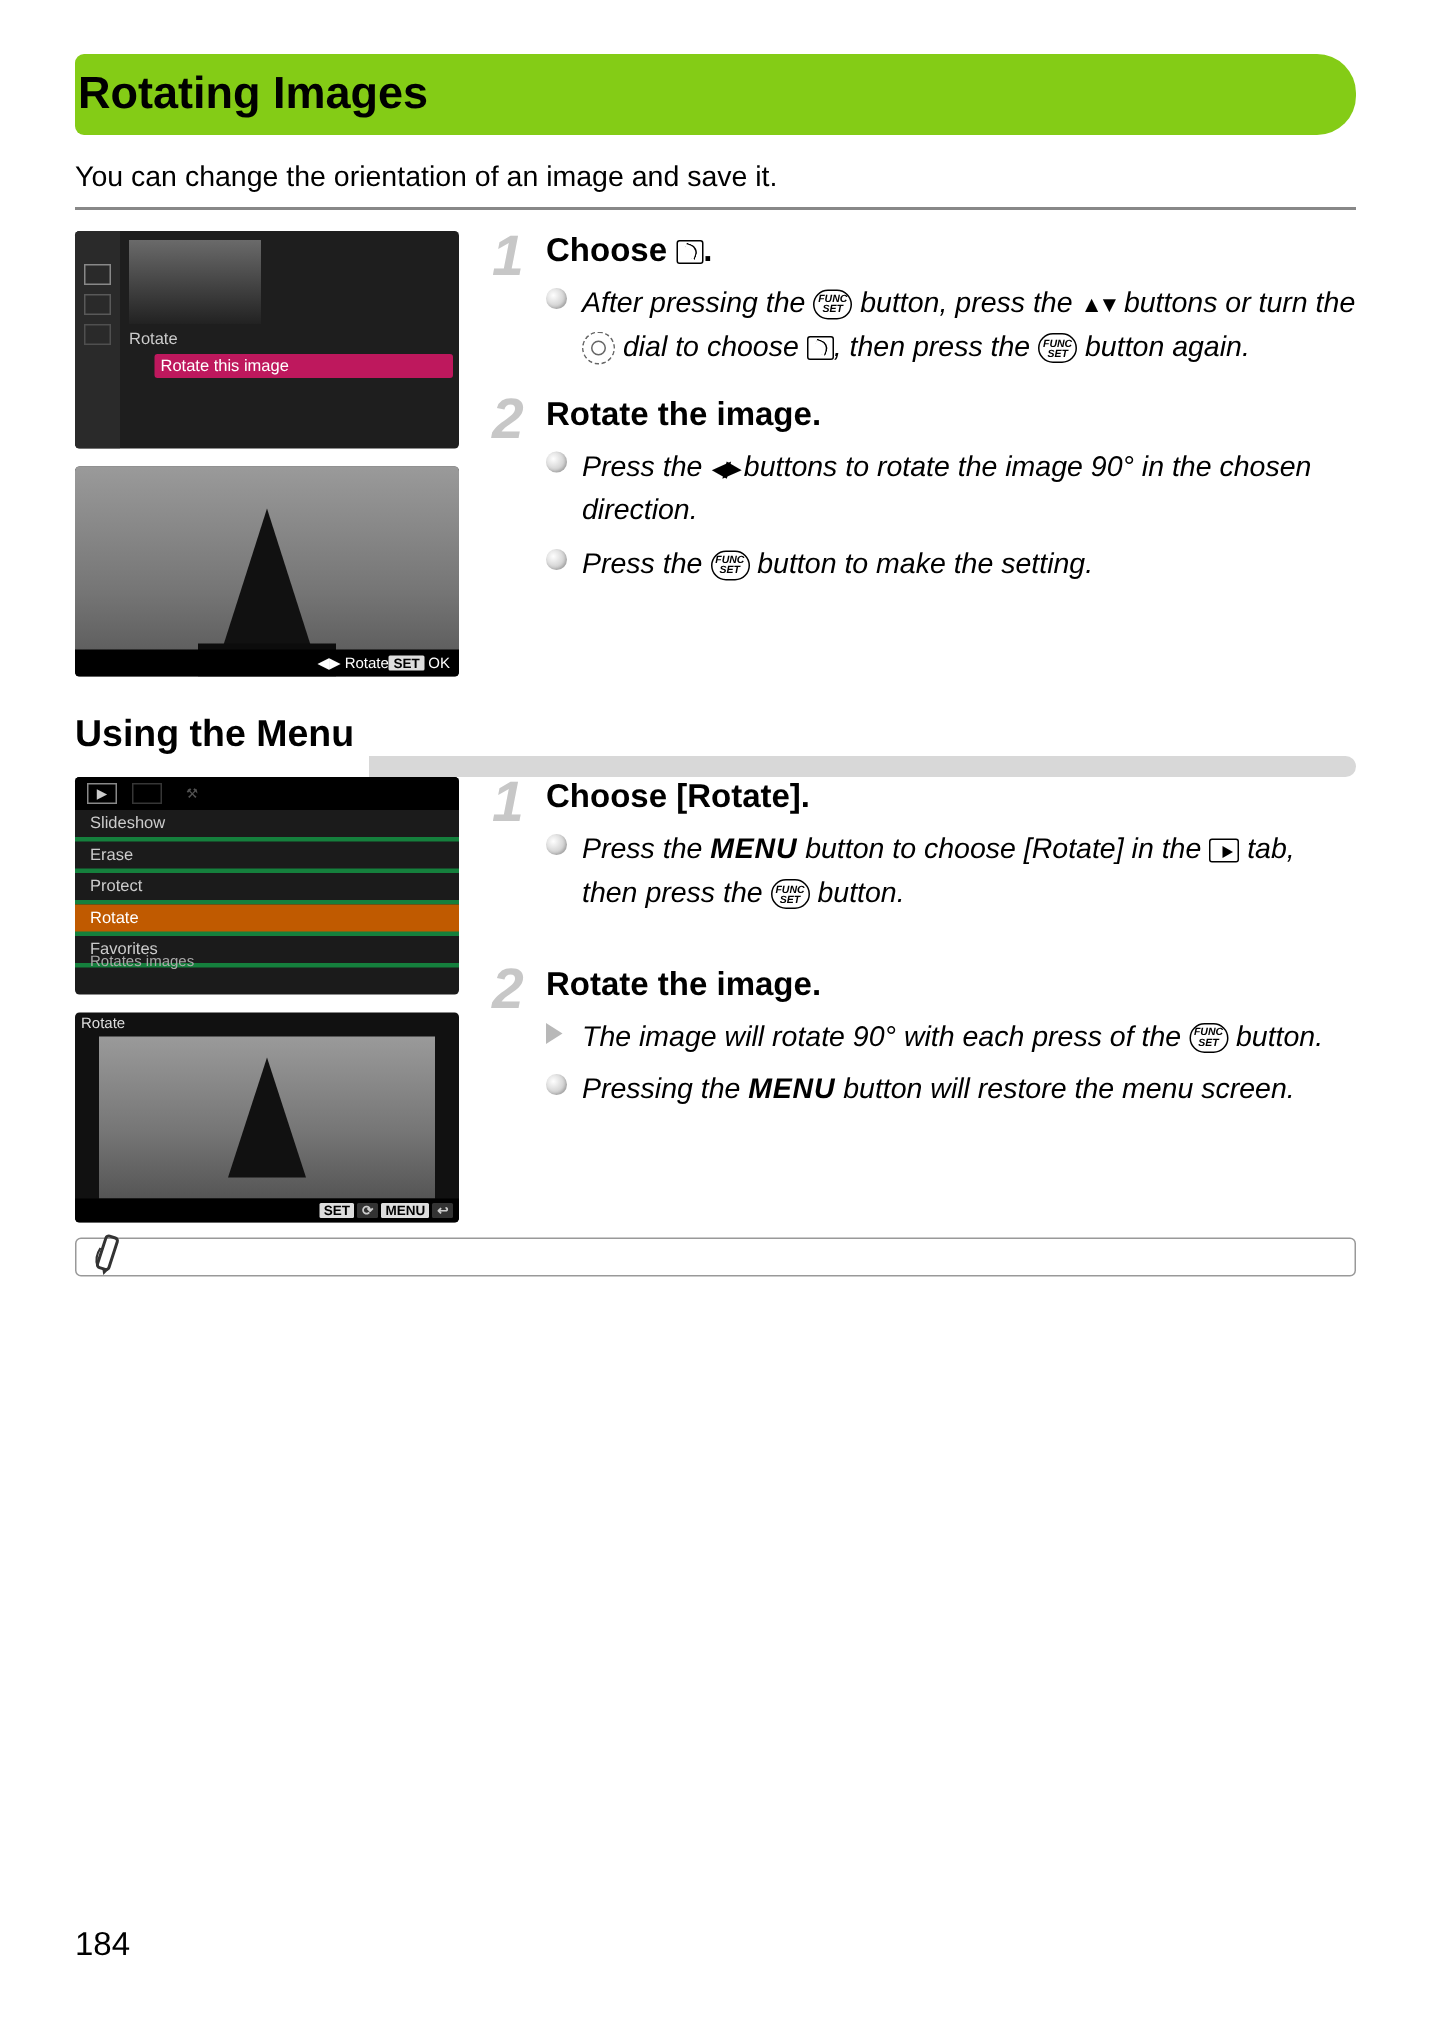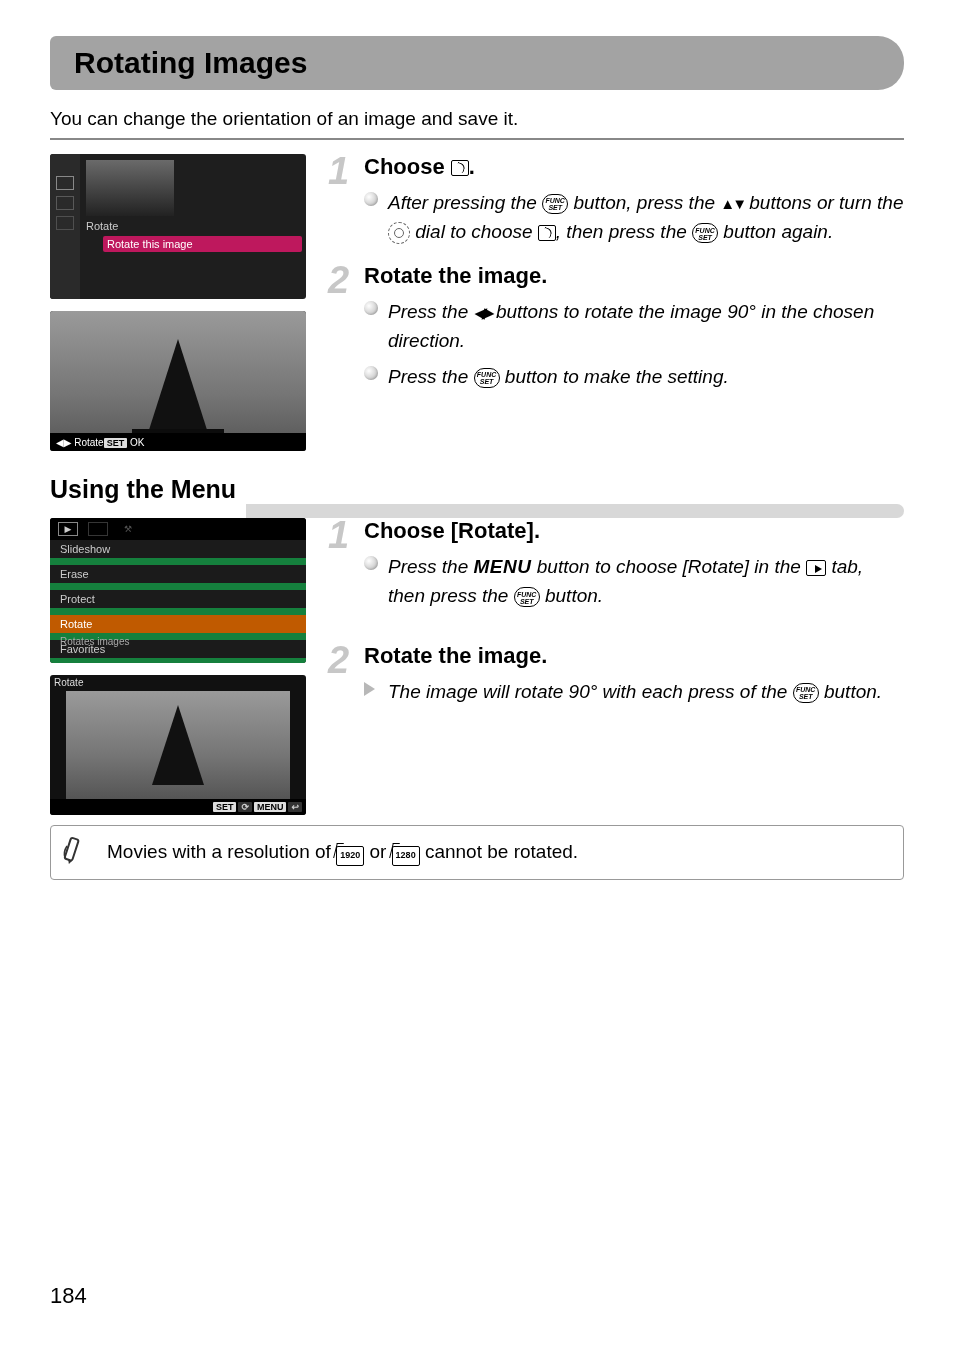--- a/index.html
+++ b/index.html
@@ -6,23 +6,23 @@
   body {
     font-family: Arial, Helvetica, sans-serif;
     font-size: 19px;
     color: #000;
     width: 954px;
     height: 1345px;
     position: relative;
     padding: 36px 50px 0 50px;
   }
   .title-bar {
-    background: #a3a3a3;
+    background: #84cc16;
     border-radius: 6px 26px 26px 6px;
-    padding: 10px 24px;
+    padding: 10px 2px;
     margin-bottom: 18px;
   }
   .title-bar h1 {
     font-family: Arial, Helvetica, sans-serif;
     font-weight: 900;
     font-size: 30px;
   }
   .intro {
     margin: 14px 0 8px 0;
     font-size: 19px;
@@ -75,30 +75,30 @@
     border-right:30px solid transparent;
     border-bottom:94px solid #111;
   }
   .ss2 .tower-base {
     position:absolute; left:50%; bottom:0; transform:translateX(-50%);
     width:92px; height:22px; background:#0c0c0c;
   }
   .ss2 .footer {
     position:absolute; left:0; right:0; bottom:0; height:18px;
     background:#000; color:#fff; font-size:10px;
-    display:flex; justify-content:flex-start; align-items:center; padding:0 6px;
+    display:flex; justify-content:flex-end; align-items:center; padding:0 6px;
   }
   .ss2 .footer .tag { background:#ddd; color:#000; padding:0 3px; border-radius:1px; font-size:9px; font-weight:bold; }
   .menu-shot {
     width:256px; height:145px; background:#1b1b1b; color:#ccc; font-size:11px; border-radius:3px; overflow:hidden; position:relative; margin-bottom:12px;
   }
   .menu-shot .tabs { display:flex; gap:10px; padding:4px 8px; background:#000; }
   .menu-shot .tabs .tab { border:1px solid #888; width:20px; height:14px; display:flex; align-items:center; justify-content:center; font-size:9px; }
   .menu-shot ul { list-style:none; }
-  .menu-shot li { padding:3px 10px; border-bottom:7px solid #15803d; }
+  .menu-shot li { padding:3px 10px; border-bottom:3px solid #15803d; }
   .menu-shot li.sel { background:#c05a00; color:#fff; }
   .menu-shot .desc { position:absolute; bottom:16px; left:10px; color:#aaa; font-size:10px; }
   .rotate-shot {
     width:256px; height:140px; background:#111; color:#ccc; position:relative; border-radius:3px; overflow:hidden;
   }
   .rotate-shot .hdr { position:absolute; top:2px; left:4px; font-size:10px; color:#ddd; }
   .rotate-shot .sky { position:absolute; top:16px; left:16px; right:16px; bottom:16px; background:linear-gradient(#9a9a9a,#757575 60%,#555 100%); }
   .rotate-shot .tower { position:absolute; left:50%; bottom:30px; transform:translateX(-50%); width:0;height:0;border-left:26px solid transparent;border-right:26px solid transparent;border-bottom:80px solid #111; }
   .rotate-shot .footer { position:absolute; left:0; right:0; bottom:0; height:16px; background:#000; display:flex; justify-content:flex-end; align-items:center; gap:2px; padding:0 4px; }
   .rotate-shot .footer .tag { background:#ddd; color:#000; padding:0 3px; font-size:9px; font-weight:bold; border-radius:1px; }
@@ -367,29 +367,32 @@
         <div class="step-title">Rotate the image.</div>
         <div class="bullet-row">
           <div class="arrow-bullet"></div>
           <div class="bullet-text">
             <span>The image will rotate 90° with each press of the </span><span class="icon func-icon">
                 <span>FUNC</span>
                 <span>SET</span>
               </span><span> button.</span>
           </div>
         </div>
+        <div class="bullet-row">
+          <div class="bullet"></div>
+          <div class="bullet-text">
+            <span>Pressing the </span><span class="menu-word">MENU</span><span> button will restore the menu screen.</span>
+          </div>
+        </div>
       </div>
     </div>
   </div>
 </div>
 
 <div class="note-box">
   <svg class="pencil" viewBox="0 0 32 32">
     <rect x="6" y="4" width="8" height="22" rx="2" fill="none" stroke="#333" stroke-width="2" transform="rotate(18 16 16)"></rect>
     <path d="M10 26 L14 26 L12 30 Z" fill="#333" transform="rotate(18 16 16)"></path>
     <path d="M4 22 Q2 16 6 10" fill="none" stroke="#333" stroke-width="1.5"></path>
   </svg>
-  <div class="note-text">
-    <span>Movies with a resolution of </span><span class="res-icon">1920</span><span> or </span><span class="res-icon">1280</span><span> cannot be rotated.</span>
-  </div>
 </div>
 
 <div class="page-num">184</div>
 
 </body></html>

